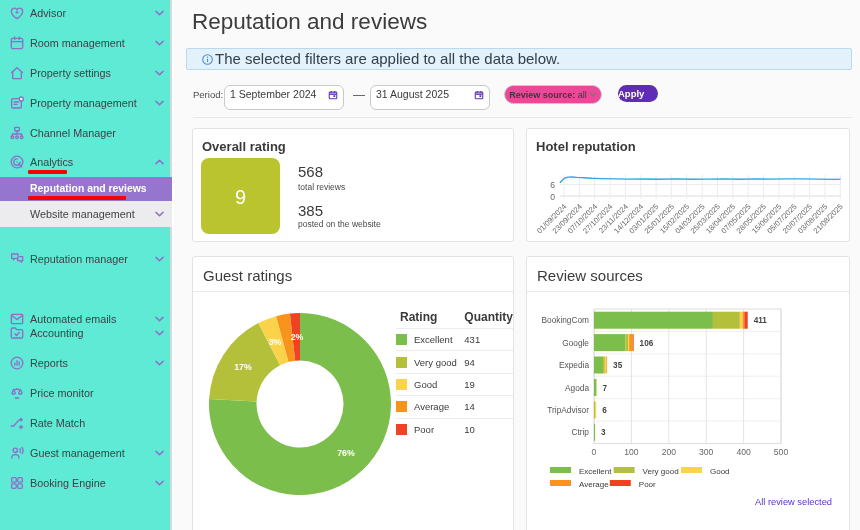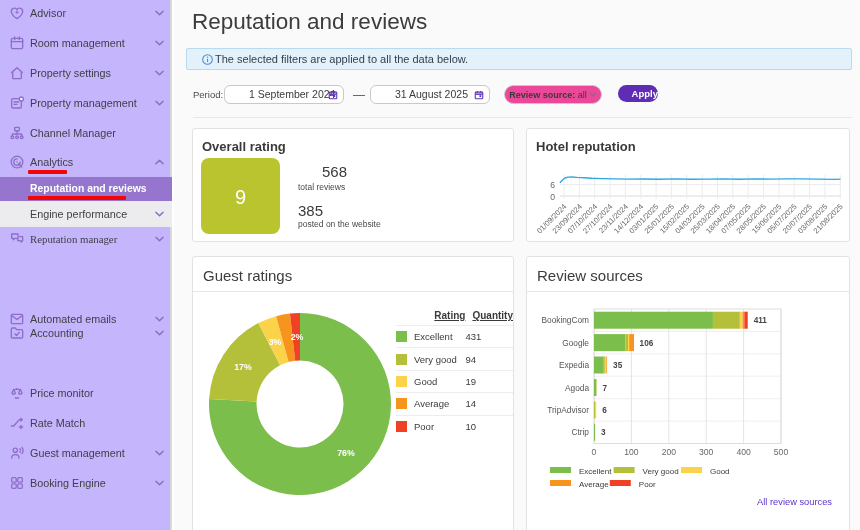--- a/index.html
+++ b/index.html
@@ -1,49 +1,49 @@
 <!DOCTYPE html>
 <html><head>
 <meta charset="utf-8">
 <style>
 * { margin:0; padding:0; box-sizing:border-box; }
 html,body { width:860px; height:530px; overflow:hidden; font-family:"Liberation Sans",sans-serif; background:#fff; }
-#sidebar { position:absolute; left:0; top:0; width:172px; height:530px; background:#c4b5fd; border-right:2px solid #d9d9dc; }
+#sidebar { position:absolute; left:0; top:0; width:172px; height:530px; background:#5eead4; border-right:2px solid #d9d9dc; }
 .mi { position:absolute; left:0; width:172px; height:30px; }
 .mi .txt { position:absolute; left:30px; top:50%; transform:translateY(-50%); font-size:10.8px; color:#3f3f46; white-space:nowrap; }
 .mi svg.ic { position:absolute; left:9px; top:50%; transform:translateY(-50%); }
 svg.ch { position:absolute; right:8px; top:50%; transform:translateY(-50%); }
 .sub { position:absolute; left:0; width:172px; }
 .redline { position:absolute; height:3.5px; background:#f40505; border-radius:1px; }
 #main { position:absolute; left:174px; top:0; width:686px; height:530px; background:#fafafa; }
 h1 { position:absolute; left:18px; top:9px; font-size:22.5px; font-weight:normal; color:#3c3c3c; letter-spacing:0px; }
-#infobar { position:absolute; left:12px; top:48px; width:666px; height:22px; background:#e3f1fb; border:1px solid #b8d9ef; border-radius:2px; font-size:11px; color:#33414d; line-height:20px; }
+#infobar { position:absolute; left:12px; top:48px; width:666px; height:22px; background:#e3f1fb; border:1px solid #b8d9ef; border-radius:2px; font-size:15px; color:#33414d; line-height:20px; }
 #infobar .itxt { margin-left:28px; }
 #infobar svg { position:absolute; left:10px; top:4px; }
 #filters { position:absolute; left:19px; top:85px; width:660px; height:20px; }
 .plabel { position:absolute; left:0; top:4px; font-size:9.5px; color:#4a4a4a; }
-.datebox { position:absolute; top:0; width:120px; height:19px; background:#fff; border:1px solid #c9c9c9; border-radius:6px; font-size:10.5px; color:#3a3a3a; line-height:17px; padding-left:24px; }
+.datebox { position:absolute; top:0; width:120px; height:25px; background:#fff; border:1px solid #c9c9c9; border-radius:6px; font-size:10.5px; color:#3a3a3a; line-height:17px; padding-left:5px; }
 .datebox svg { position:absolute; right:7px; top:3px; }
 #dash { position:absolute; left:160px; top:3px; font-size:12px; color:#555; }
 #rsrc { position:absolute; left:311px; top:0; width:98px; height:19px; border:1px solid #c9c9c9; border-radius:10px; background:#ec4899; font-size:9px; color:#3a3a3a; white-space:nowrap; display:flex; align-items:center; justify-content:center; }
-#apply { position:absolute; left:425px; top:0; width:40px; height:17px; background:#5e2db4; border-radius:10px; color:#fff; font-size:9.5px; font-weight:bold; text-align:right; line-height:17px; }
+#apply { position:absolute; left:425px; top:0; width:40px; height:17px; background:#5e2db4; border-radius:10px; color:#fff; font-size:9.5px; font-weight:bold; text-align:left; line-height:17px; }
 #sep { position:absolute; left:19px; top:117px; width:659px; height:1px; background:#e7e7e7; }
 .card { position:absolute; background:#fff; border:1px solid #e2e2e2; border-radius:3px; }
 #card1 { left:18px; top:128px; width:322px; height:114px; }
 #card2 { left:352px; top:128px; width:324px; height:114px; }
 #card3 { left:18px; top:256px; width:322px; height:290px; }
 #card4 { left:352px; top:256px; width:324px; height:290px; }
 .ctitle1 { position:absolute; left:9px; top:10px; font-size:13px; font-weight:bold; color:#3a3a3a; }
 .ctitle2 { position:absolute; left:10px; top:10px; font-size:15px; font-weight:normal; color:#3c3c3c; }
 .tline { position:absolute; left:0; top:34px; width:100%; height:1px; background:#e7e7e7; }
 #gsq { position:absolute; left:8px; top:29px; width:79px; height:76px; background:#bac42e; border-radius:8px; color:#fff; font-size:20px; text-align:center; line-height:79px; }
 .bignum { position:absolute; left:105px; font-size:15px; color:#3a3a3a; }
 .smalltxt { position:absolute; left:105px; font-size:8.5px; color:#4a4a4a; }
 table#gt { position:absolute; left:203px; top:53px; border-collapse:collapse; font-size:9.5px; color:#3a3a3a; white-space:nowrap; }
-#gt th { font-size:10px; font-weight:bold; text-align:right; padding:0 0 4px 0; color:#3a3a3a;text-decoration:underline; }
+#gt th { font-size:12px; font-weight:bold; text-align:left; padding:0 0 4px 0; color:#3a3a3a; }
 #gt td { border-top:1px solid #ececec; padding:5.2px 0; }
 #gt .sw { width:11px; height:11px; display:inline-block; vertical-align:-2px; margin-right:7px; }
 #allrev { position:absolute; right:17px; top:240px; font-size:9.3px; color:#5b32c8; white-space:nowrap; }
 </style>
 </head>
 <body>
 <div id="sidebar">
 <div class="mi" style="top:-2px;">
       <svg class="ic" width="16" height="16" viewBox="0 0 24 24" fill="none" stroke="#8e6ec9" stroke-width="2" stroke-linecap="round" stroke-linejoin="round">
         <path d="M12 20.5S3.5 15.5 3.5 9.5a4.6 4.6 0 0 1 8.5-2.5 4.6 4.6 0 0 1 8.5 2.5c0 6-8.5 11-8.5 11z"></path>
@@ -100,21 +100,21 @@
         <circle cx="12" cy="12" r="8.7"></circle>
         <path d="M12.2 7.3a4.8 4.8 0 1 0 4.6 5"></path>
         <circle cx="12" cy="12" r="1.1" fill="#8e6ec9" stroke="none"></circle>
         <path d="M14.5 14.5l4.5 5"></path>
       </svg>
       <span class="txt">Analytics</span>
       <svg class="ch" width="9" height="5.5" viewBox="0 0 10 6" fill="none" stroke="#8e6ec9" stroke-width="1.7" stroke-linecap="round" stroke-linejoin="round">
         <path d="M1 5l4-4 4 4"></path>
       </svg>
     </div>
-<div class="mi" style="top:224px;font-family:Liberation Serif, serif;">
+<div class="mi" style="top:244px;">
       <svg class="ic" width="16" height="16" viewBox="0 0 24 24" fill="none" stroke="#8e6ec9" stroke-width="2" stroke-linecap="round" stroke-linejoin="round">
         <path d="M4 4.5h9.5v6.5H9l-2.5 2.3V11H4z"></path>
         <path d="M16 8.5h4.5v6H19v2.2L16.5 14.5H13V12"></path>
       </svg>
       <span class="txt">Reputation manager</span>
       <svg class="ch" width="9" height="5.5" viewBox="0 0 10 6" fill="none" stroke="#8e6ec9" stroke-width="1.7" stroke-linecap="round" stroke-linejoin="round">
         <path d="M1 1l4 4 4-4"></path>
       </svg>
     </div>
 <div class="mi" style="top:304px;text-align:right;">
@@ -126,20 +126,30 @@
       <svg class="ch" width="9" height="5.5" viewBox="0 0 10 6" fill="none" stroke="#8e6ec9" stroke-width="1.7" stroke-linecap="round" stroke-linejoin="round">
         <path d="M1 1l4 4 4-4"></path>
       </svg>
     </div>
 <div class="mi" style="top:318px;">
       <svg class="ic" width="16" height="16" viewBox="0 0 24 24" fill="none" stroke="#8e6ec9" stroke-width="2" stroke-linecap="round" stroke-linejoin="round">
         <path d="M3.5 7.5V6a1.5 1.5 0 0 1 1.5-1.5h4.5l2 2.5H19a1.5 1.5 0 0 1 1.5 1.5v9.5A1.5 1.5 0 0 1 19 19.5H5a1.5 1.5 0 0 1-1.5-1.5z"></path>
         <path d="M9 13.5l2.3 2.3L15.5 11"></path>
       </svg>
       <span class="txt">Accounting</span>
+      <svg class="ch" width="9" height="5.5" viewBox="0 0 10 6" fill="none" stroke="#8e6ec9" stroke-width="1.7" stroke-linecap="round" stroke-linejoin="round">
+        <path d="M1 1l4 4 4-4"></path>
+      </svg>
+    </div>
+<div class="mi" style="top:348px;">
+      <svg class="ic" width="16" height="16" viewBox="0 0 24 24" fill="none" stroke="#8e6ec9" stroke-width="2" stroke-linecap="round" stroke-linejoin="round">
+        <circle cx="12" cy="12" r="8.7"></circle>
+        <path d="M8.8 15.3v-3.5M12 15.3V8.5M15.2 15.3v-5"></path>
+      </svg>
+      <span class="txt">Reports</span>
       <svg class="ch" width="9" height="5.5" viewBox="0 0 10 6" fill="none" stroke="#8e6ec9" stroke-width="1.7" stroke-linecap="round" stroke-linejoin="round">
         <path d="M1 1l4 4 4-4"></path>
       </svg>
     </div>
 <div class="mi" style="top:378px;">
       <svg class="ic" width="16" height="16" viewBox="0 0 24 24" fill="none" stroke="#8e6ec9" stroke-width="2" stroke-linecap="round" stroke-linejoin="round">
         <path d="M9 6.5h6M12 6.5V5M7 6.5L4.5 12a2.6 2.6 0 0 0 5 0L7 6.5zM17 6.5L14.5 12a2.6 2.6 0 0 0 5 0L17 6.5z"></path>
         <path d="M9.5 19.5h5"></path>
       </svg>
       <span class="txt">Price monitor</span>
@@ -174,21 +184,21 @@
       <svg class="ch" width="9" height="5.5" viewBox="0 0 10 6" fill="none" stroke="#8e6ec9" stroke-width="1.7" stroke-linecap="round" stroke-linejoin="round">
         <path d="M1 1l4 4 4-4"></path>
       </svg>
     </div>
 <div class="redline" style="left:28px;top:170px;width:39px;"></div>
 <div class="sub" style="top:177px;height:24px;background:#9575cd;">
       <span style="position:absolute;left:30px;top:6px;font-size:10.4px;font-weight:bold;color:#fff;">Reputation and reviews</span>
 <div class="redline" style="left:28px;top:19px;width:98px;"></div>
     </div>
 <div class="sub" style="top:201px;height:26px;background:#ececee;">
-      <span style="position:absolute;left:30px;top:7px;font-size:10.8px;color:#3f3f46;">Engine performance</span>
+      <span style="position:absolute;left:30px;top:7px;font-size:10.8px;color:#3f3f46;">Website management</span>
       <svg class="ch" width="9" height="5.5" viewBox="0 0 10 6" fill="none" stroke="#8e6ec9" stroke-width="1.7" stroke-linecap="round" stroke-linejoin="round">
         <path d="M1 1l4 4 4-4"></path>
       </svg>
     </div>
 
 </div>
 <div id="main">
 <h1>Reputation and reviews</h1>
 <div id="infobar"><svg width="11" height="11" viewBox="0 0 13 13" style="top:5px;left:15px;">
         <circle cx="6.5" cy="6.5" r="5.7" fill="none" stroke="#4a90d9" stroke-width="1.3"></circle>
@@ -213,21 +223,21 @@
 <div id="rsrc"><b>Review source:</b>&nbsp;all <svg width="8" height="5" viewBox="0 0 8 5" style="margin-left:2px;" fill="none" stroke="#777" stroke-width="1.2">
           <path d="M1 1l3 3 3-3"></path>
         </svg></div>
 <div id="apply">Apply</div>
 </div>
 <div id="sep"></div>
 
 <div class="card" id="card1">
 <div class="ctitle1">Overall rating</div>
 <div id="gsq">9</div>
-<div class="bignum" style="top:34px;margin-left:24px;">568</div>
+<div class="bignum" style="top:34px;">568</div>
 <div class="smalltxt" style="top:53px;">total reviews</div>
 <div class="bignum" style="top:73px;">385</div>
 <div class="smalltxt" style="top:90px;">posted on the website</div>
 </div>
 
 <div class="card" id="card2">
 <div class="ctitle1">Hotel reputation</div>
 <svg id="repchart" width="322" height="112" style="position:absolute;left:0;top:0;">
 <line x1="33" y1="55.5" x2="314" y2="55.5" stroke="#ececec" stroke-width="1"></line>
 <line x1="33" y1="67" x2="314" y2="67" stroke="#dcdcdc" stroke-width="1"></line>
@@ -376,15 +386,15 @@
 <text x="52" y="182" font-size="8" fill="#3a3a3a">Excellent</text>
 <rect x="86.6" y="175" width="21" height="6" fill="#b4bf3a"></rect>
 <text x="115.6" y="182" font-size="8" fill="#3a3a3a">Very good</text>
 <rect x="154" y="175" width="21" height="6" fill="#fbd34a"></rect>
 <text x="183" y="182" font-size="8" fill="#3a3a3a">Good</text>
 <rect x="23" y="188" width="21" height="6" fill="#f7941e"></rect>
 <text x="52" y="195" font-size="8" fill="#3a3a3a">Average</text>
 <rect x="82.8" y="188" width="21" height="6" fill="#ef4123"></rect>
 <text x="111.8" y="195" font-size="8" fill="#3a3a3a">Poor</text>
 </svg>
-<div id="allrev">All review sources</div>
+<div id="allrev">All review selected</div>
 </div>
 </div>
 
 </body></html>

